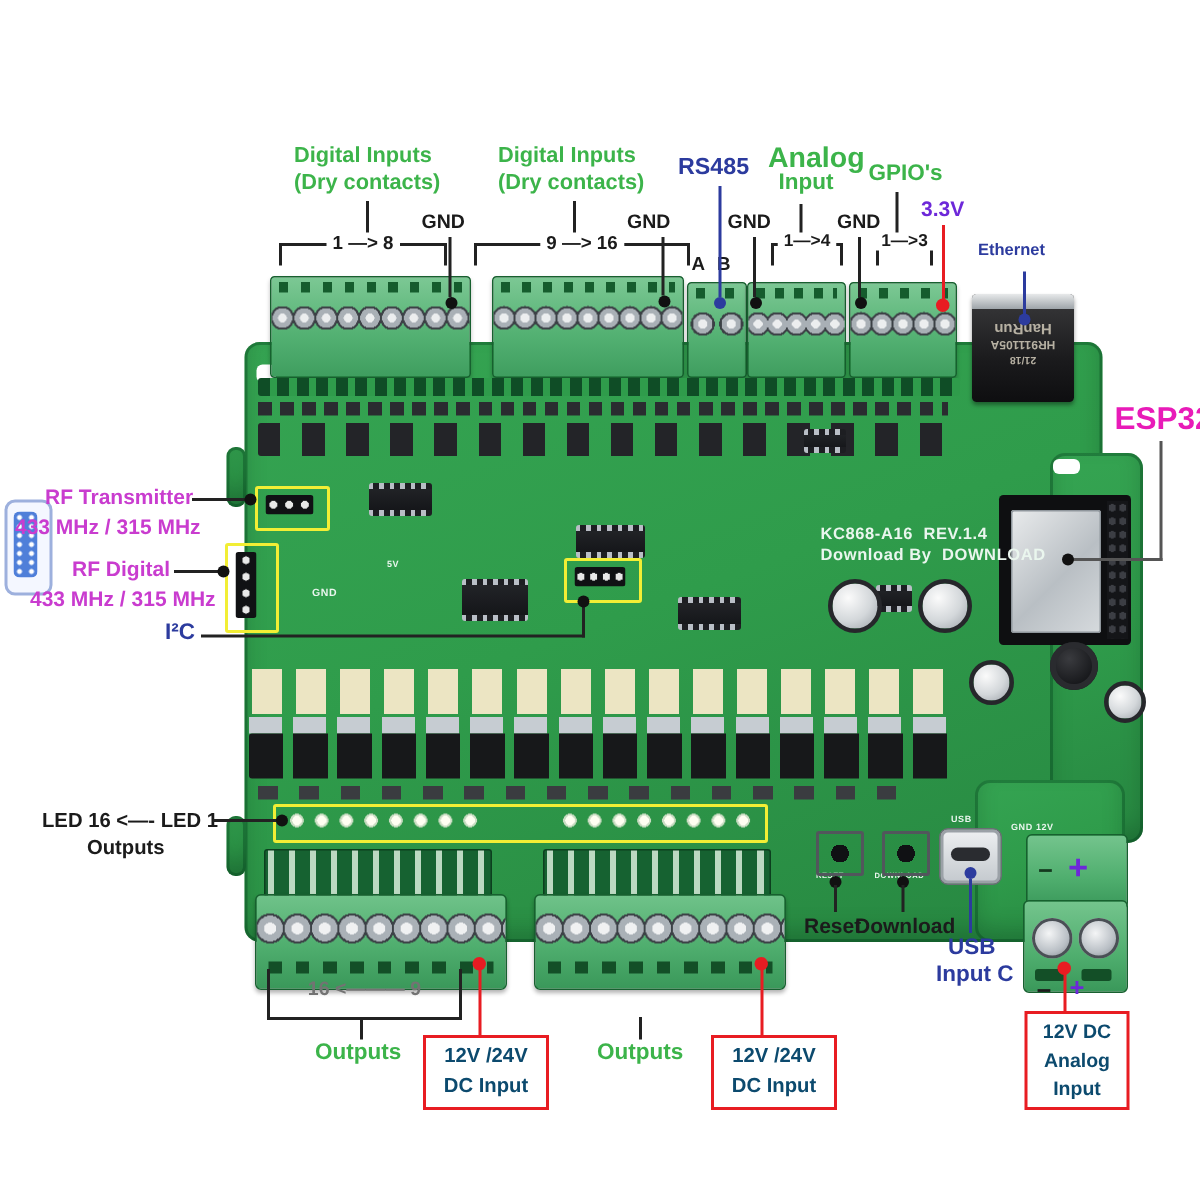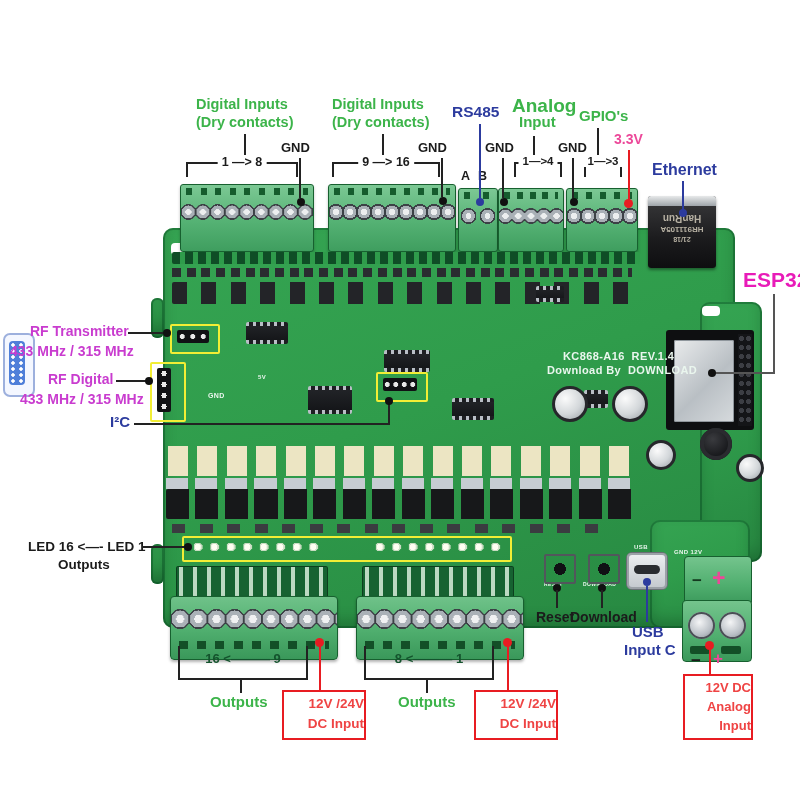--- a/index.html
+++ b/index.html
@@ -64,34 +64,34 @@
      box-shadow:inset 0 0 0 1px #8f969c;}
   .esp-ant{position:absolute;background:#141518;
      background-image:radial-gradient(circle at 50% 50%,#3c3e44 0 2.5px,transparent 2.5px);background-size:7px 9px;}
   .pwr{position:absolute;background:linear-gradient(#74c48d,#4fae6e 60%,#3a985a);border:1px solid #17602f;border-radius:4px;}
   .big-screw{position:absolute;border-radius:50%;
      background:radial-gradient(circle at 42% 38%,#f4f5f6,#b9bfc5 55%,#70767c);box-shadow:inset 0 0 0 2px #4a4f55;}
   .silk{position:absolute;color:#eaf6ee;font-weight:bold;letter-spacing:.4px;white-space:nowrap;}
   
   .lbl{position:absolute;font-weight:bold;white-space:nowrap;line-height:1.1;}
   .c-grn{color:#3cb44a;} .c-blu{color:#2c3b9e;} .c-mag{color:#c93ccf;} .c-pnk{color:#e81bb8;}
-  .c-red{color:#ec4899;} .c-blk{color:#1b1b1b;}
+  .c-red{color:#6d28d9;} .c-blk{color:#1b1b1b;}
   .hl{position:absolute;height:2px;background:#222;}
   .vl{position:absolute;width:2px;background:#222;}
   .bg-red{background:#e81c22;} .bg-blu{background:#2c3b9e;} .bg-gry{background:#555;}
   .dt{position:absolute;width:8px;height:8px;border-radius:50%;background:#111;}
   .dt-b{background:#2c3b9e;} .dt-r{background:#e81c22;width:9px;height:9px;}
   .brk-dn{position:absolute;border-top:2px solid #222;border-left:2px solid #222;border-right:2px solid #222;}
   .brk-up{position:absolute;border-bottom:2px solid #222;border-left:2px solid #222;border-right:2px solid #222;}
   .brk-lbl-top{position:absolute;left:50%;top:-9px;transform:translateX(-50%);background:#fff;
       padding:0 4px;font-weight:bold;font-size:12.5px;color:#1b1b1b;white-space:nowrap;}
   .brk-lbl-in{position:absolute;left:50%;top:5px;transform:translateX(-50%);
-      font-weight:bold;font-size:13px;color:#14532d;white-space:nowrap;}
-  .redbox{position:absolute;border:2px solid #e81c22;background:#fff;color:#ef4444;
-      font-weight:bold;text-align:right;}
+      font-weight:bold;font-size:13px;color:#737373;white-space:nowrap;}
+  .redbox{position:absolute;border:2px solid #e81c22;background:#fff;color:#0c4a6e;
+      font-weight:bold;text-align:center;}
   .remote{position:absolute;width:28px;height:60px;background:#f4f7ff;border:2px solid #9db0dd;border-radius:7px;}
   .remote-body{position:absolute;left:4px;top:6px;width:16px;height:44px;border-radius:4px;background:#4f7fd9;
       background-image:radial-gradient(circle at 4px 4px,#fff 0 1.5px,transparent 1.9px);background-size:8px 6px;}
 </style>
 </head>
 <body>
 
 <div class="stage">
 
   <div class="pcb" style="left:163px;top:228px;width:572px;height:400px;"></div>
@@ -161,21 +161,21 @@
   <div class="ybox" style="left:150px;top:362px;width:32px;height:56px;"></div>
   <div class="hdr" style="left:157px;top:368px;width:14px;height:44px;background-size:100% 11px;"></div>
   <div class="ybox" style="left:376px;top:372px;width:48px;height:26px;"></div>
   <div class="hdr" style="left:383px;top:378px;width:34px;height:13px;background-size:8.5px 100%;"></div>
   <div class="ybox" style="left:182px;top:536px;width:326px;height:22px;"></div>
   <div class="led-strip" style="left:190px;top:541px;width:132px;height:12px;"></div>
   <div class="led-strip" style="left:372px;top:541px;width:132px;height:12px;"></div>
 
   <div class="silk" style="left:208px;top:392px;font-size:7px;">GND</div>
   <div class="silk" style="left:258px;top:374px;font-size:6px;">5V</div>
-  <div class="silk" style="left:547px;top:350px;font-size:11px;margin-left:16px;">
+  <div class="silk" style="left:547px;top:350px;font-size:11px;">
     <span>KC868-A16</span>&nbsp;&nbsp;<span>REV.1.4</span>
   </div>
   <div class="silk" style="left:547px;top:364px;font-size:11px;">
     <span>Download By</span>&nbsp;&nbsp;<span>DOWNLOAD</span>
   </div>
   <div class="silk" style="left:634px;top:544px;font-size:6px;">USB</div>
   <div class="silk" style="left:674px;top:549px;font-size:6px;">GND   12V</div>
   <div class="silk" style="left:544px;top:581px;font-size:5px;">RESET</div>
   <div class="silk" style="left:583px;top:581px;font-size:5px;">DOWNLOAD</div>
 
@@ -209,21 +209,21 @@
   <div class="brk-dn" style="left:186px;top:162px;width:108px;height:13px;">
     <span class="brk-lbl-top">1 —&gt; 8</span>
   </div>
   <div class="lbl c-blk" style="left:281px;top:141px;font-size:13px;">GND</div>
   <div class="vl" style="left:299px;top:158px;height:40px;"></div>
   <div class="dt" style="left:297px;top:198px;"></div>
 
   <div class="lbl c-grn" style="left:332px;top:97px;font-size:14.5px;">Digital Inputs</div>
   <div class="lbl c-grn" style="left:332px;top:115px;font-size:14.5px;">(Dry contacts)</div>
   <div class="vl" style="left:382px;top:134px;height:28px;"></div>
-  <div class="brk-dn" style="left:332px;top:162px;width:104px;height:13px;">
+  <div class="brk-dn" style="left:316px;top:162px;width:104px;height:13px;padding-left:36px;">
     <span class="brk-lbl-top">9 —&gt; 16</span>
   </div>
   <div class="lbl c-blk" style="left:418px;top:141px;font-size:13px;">GND</div>
   <div class="vl" style="left:441px;top:158px;height:39px;"></div>
   <div class="dt" style="left:439px;top:197px;"></div>
 
   <div class="lbl c-blu" style="left:452px;top:103px;font-size:15.5px;">RS485</div>
   <div class="lbl c-blk" style="left:461px;top:170px;font-size:12.5px;">A</div>
   <div class="lbl c-blk" style="left:478px;top:170px;font-size:12.5px;">B</div>
   <div class="vl bg-blu" style="left:479px;top:124px;height:74px;"></div>
@@ -244,21 +244,21 @@
   <div class="vl" style="left:572px;top:158px;height:40px;"></div>
   <div class="dt" style="left:570px;top:198px;"></div>
   <div class="vl" style="left:597px;top:128px;height:34px;"></div>
   <div class="brk-dn" style="left:584px;top:162px;width:34px;height:13px;">
     <span class="brk-lbl-top" style="font-size:11.5px;">1—&gt;3</span>
   </div>
   <div class="lbl c-red" style="left:614px;top:132px;font-size:14px;">3.3V</div>
   <div class="vl bg-red" style="left:628px;top:150px;height:50px;"></div>
   <div class="dt dt-r" style="left:624px;top:199px;"></div>
 
-  <div class="lbl c-blu" style="left:652px;top:161px;font-size:16px;">Ethernet</div>
+  <div class="lbl c-blu" style="left:652px;top:161px;font-size:11px;">Ethernet</div>
   <div class="vl bg-blu" style="left:682px;top:181px;height:30px;"></div>
   <div class="dt dt-b" style="left:679px;top:209px;"></div>
 
   <div class="lbl c-pnk" style="left:743px;top:268px;font-size:21px;">ESP32</div>
   <div class="vl bg-gry" style="left:773px;top:294px;height:80px;"></div>
   <div class="hl bg-gry" style="left:714px;top:372px;width:61px;"></div>
   <div class="dt" style="left:708px;top:369px;"></div>
 
   <div class="remote" style="left:3px;top:333px;">
     <div class="remote-body"></div>
@@ -291,23 +291,20 @@
   <div class="dt dt-b" style="left:643px;top:578px;"></div>
   <div class="vl bg-blu" style="left:646px;top:586px;height:36px;"></div>
   <div class="lbl c-blu" style="left:632px;top:624px;font-size:15px;">USB</div>
   <div class="lbl c-blu" style="left:624px;top:642px;font-size:15px;">Input C</div>
 
   <div class="brk-up" style="left:178px;top:646px;width:126px;height:32px;">
     <span class="brk-lbl-in">16 &lt;——— 9</span>
   </div>
   <div class="vl" style="left:240px;top:678px;height:15px;"></div>
   <div class="lbl c-grn" style="left:210px;top:694px;font-size:15px;">Outputs</div>
-  <div class="brk-up" style="left:364px;top:646px;width:126px;height:32px;">
-    <span class="brk-lbl-in">8 &lt;——— 1</span>
-  </div>
   <div class="vl" style="left:426px;top:678px;height:15px;"></div>
   <div class="lbl c-grn" style="left:398px;top:694px;font-size:15px;">Outputs</div>
 
   <div class="dt dt-r" style="left:315px;top:638px;"></div>
   <div class="vl bg-red" style="left:319px;top:646px;height:44px;"></div>
   <div class="redbox" style="left:282px;top:690px;width:80px;height:44px;font-size:13.5px;line-height:20px;padding-top:2px;">
     <div>12V /24V</div>
     <div>DC Input</div>
   </div>
   <div class="dt dt-r" style="left:503px;top:638px;"></div>

